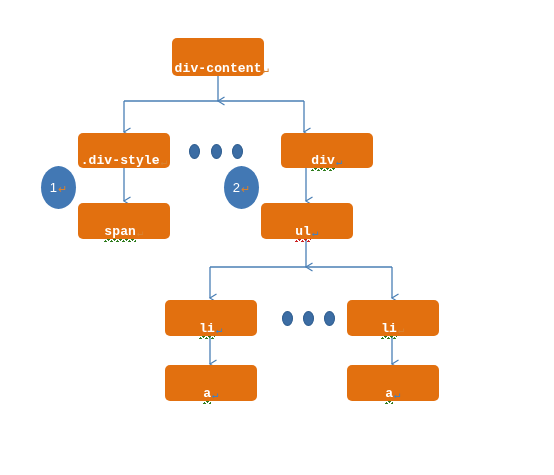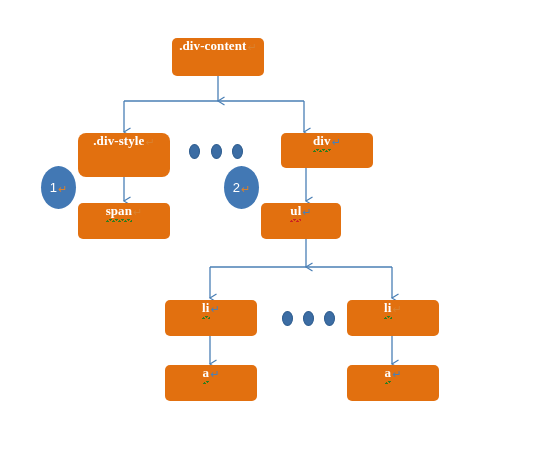--- a/index.html
+++ b/index.html
@@ -22,26 +22,26 @@
     top: 0;
     left: 0;
     width: 554px;
     height: 475px;
   }
   .node-box {
     position: absolute;
     background: #E2700F;
     border-radius: 5px;
     display: flex;
-    align-items: flex-start;
+    align-items: flex-end;
     justify-content: center;
     color: #ffffff;
     font-size: 13px;
     font-weight: bold;
-    font-family: Liberation Serif, serif;
+    font-family: Liberation Mono, monospace;
     letter-spacing: 0.1px;
     box-sizing: border-box;
   }
   .node-label-wrap {
     position: relative;
     display: inline-block;
     white-space: nowrap;
   }
   .node-label {
     display: inline-block;
@@ -141,21 +141,21 @@
 
     <g>
       <line x1="392" y1="336" x2="392" y2="364" stroke="#4A7FB5" stroke-width="1.3" marker-end="url(#arrowhead)"></line>
     </g>
   </svg>
 
   <div class="node-box" style="left:172px; top:38px; width:92px; height:38px;">
     <span class="node-label-wrap"><span class="node-label">.div-content</span><span class="pilcrow pilcrow-orange">↵</span></span>
   </div>
 
-  <div class="node-box" style="left:78px; top:133px; width:92px; height:44px;border-radius:8px;">
+  <div class="node-box" style="left:78px; top:133px; width:92px; height:35px;">
     <span class="node-label-wrap"><span class="node-label">.div-style</span><span class="pilcrow pilcrow-orange">↵</span></span>
   </div>
 
   <div class="node-box squiggle-green" style="left:261px; top:133px; width:92px; height:35px;margin-left:20px;">
     <span class="node-label-wrap"><span class="node-label">div</span><span class="pilcrow pilcrow-blue">↵</span></span>
   </div>
 
   <div class="dot-group" style="left:189px; top:144px; width:56px; height:16px;">
     <span class="dot" style="left:0px;  top:0px; width:11px; height:15px;"></span>
     <span class="dot" style="left:22px; top:0px; width:11px; height:15px;"></span>
@@ -167,21 +167,21 @@
   </div>
 
   <div class="ellipse-badge" style="left:224px; top:166px; width:35px; height:43px;">
     <span class="node-label-wrap"><span>2</span><span class="pilcrow pilcrow-orange">↵</span></span>
   </div>
 
   <div class="node-box squiggle-green" style="left:78px; top:203px; width:92px; height:36px;">
     <span class="node-label-wrap"><span class="node-label">span</span><span class="pilcrow pilcrow-orange">↵</span></span>
   </div>
 
-  <div class="node-box squiggle-red" style="left:261px; top:203px; width:80px; height:36px;">
+  <div class="node-box squiggle-red" style="left:261px; top:203px; width:92px; height:36px;">
     <span class="node-label-wrap"><span class="node-label">ul</span><span class="pilcrow pilcrow-blue">↵</span></span>
   </div>
 
   <div class="node-box squiggle-green" style="left:165px; top:300px; width:92px; height:36px;">
     <span class="node-label-wrap"><span class="node-label">li</span><span class="pilcrow pilcrow-blue">↵</span></span>
   </div>
 
   <div class="node-box squiggle-green" style="left:347px; top:300px; width:92px; height:36px;">
     <span class="node-label-wrap"><span class="node-label">li</span><span class="pilcrow pilcrow-orange">↵</span></span>
   </div>

